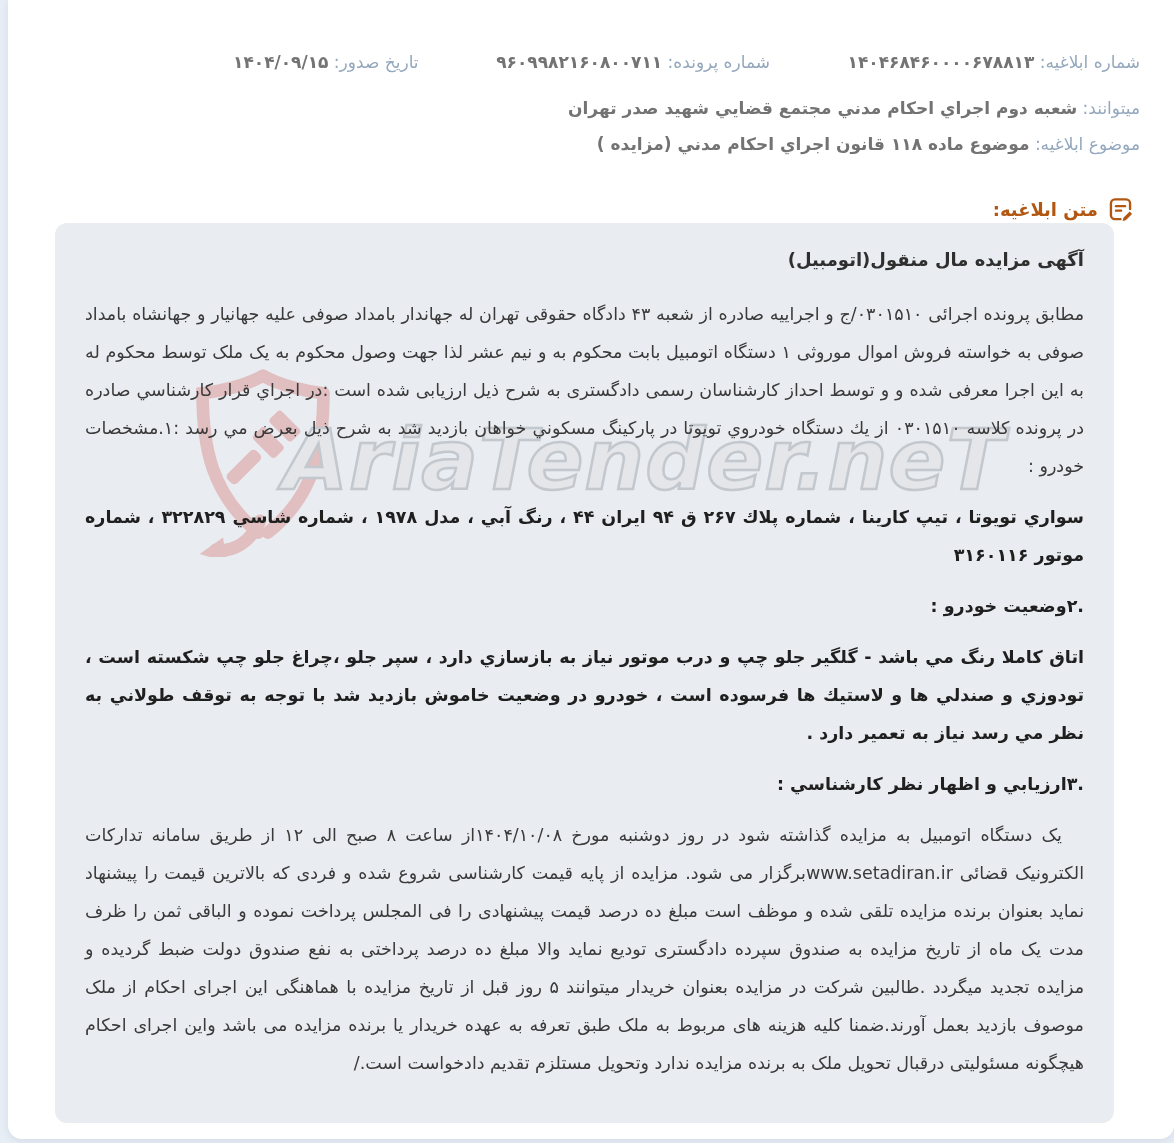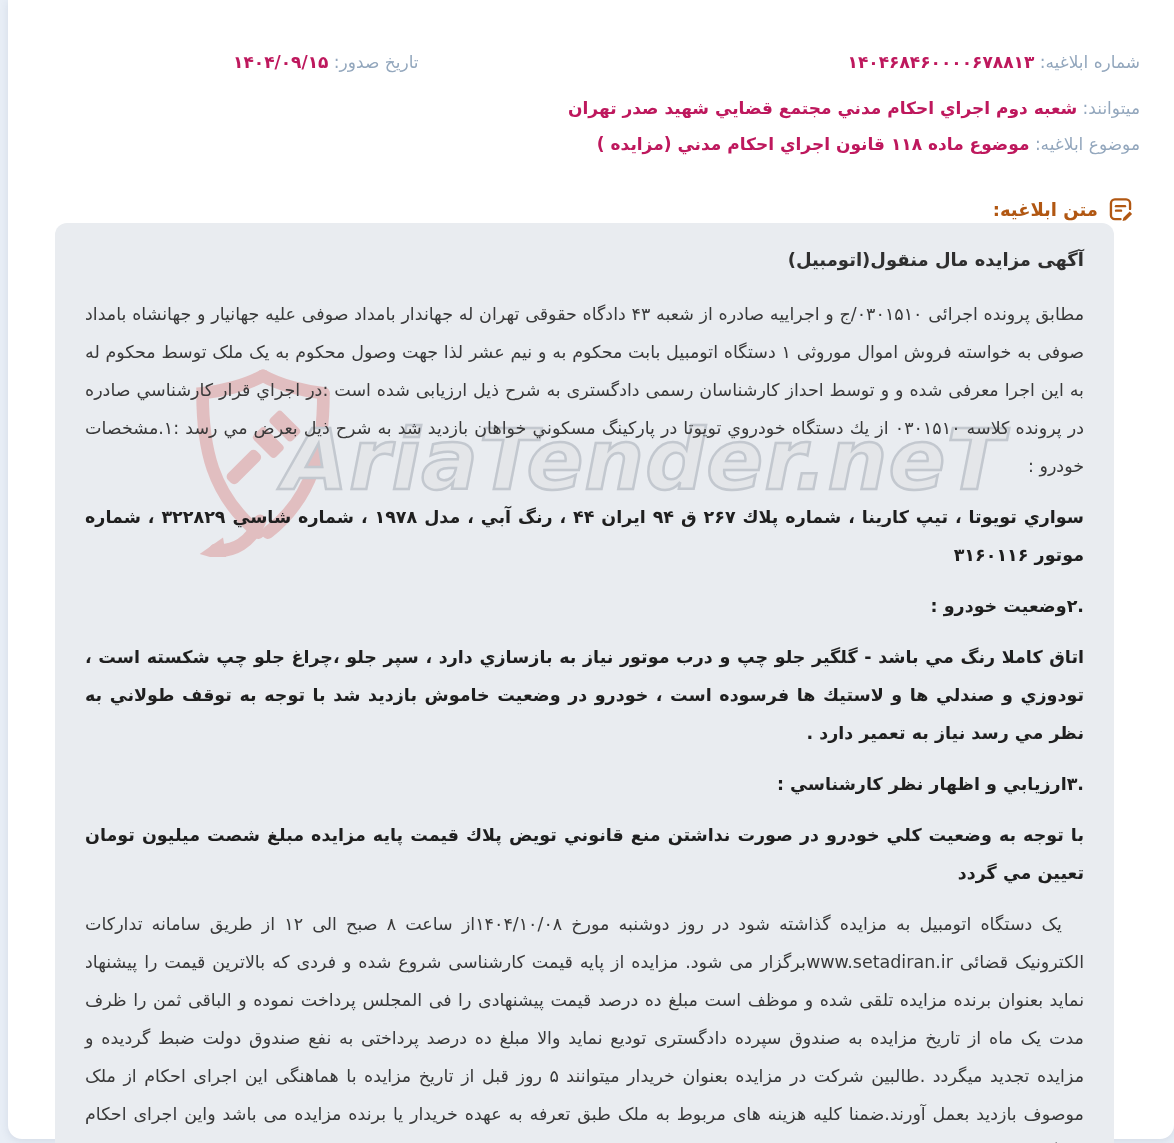--- a/index.html
+++ b/index.html
@@ -19,21 +19,21 @@
   
   .meta-row {
     display:flex; justify-content:space-between; align-items:baseline;
     padding:0 34px 0 225px;
     margin-bottom:26px;
     font-size:17px;
   }
   .meta-inline { padding:0 34px; margin-bottom:16px; font-size:17px; }
   .meta-inline.subject { margin-bottom:42px; }
   .lbl { color:#93a7bd; }
-  .val { color:#be185d; font-weight:bold; }
+  .val { color:#737373; font-weight:bold; }
   
   .notice-heading {
     display:flex; align-items:center; gap:9px;
     padding:0 40px; 
     color:#b15712; font-weight:bold; font-size:18px;
   }
   .note-icon { display:inline-flex; width:27px; height:27px; }
   
   .notice-box {
     position:relative;
@@ -75,20 +75,24 @@
 <body>
 
 <div class="card">
 
   <div class="meta-row">
     <div>
       <span class="lbl">شماره ابلاغیه:</span>
       <span class="val">۱۴۰۴۶۸۴۶۰۰۰۰۶۷۸۸۱۳</span>
     </div>
     <div>
+      <span class="lbl">شماره پرونده:</span>
+      <span class="val">۹۶۰۹۹۸۲۱۶۰۸۰۰۷۱۱</span>
+    </div>
+    <div>
       <span class="lbl">تاریخ صدور:</span>
       <span class="val">۱۴۰۴/۰۹/۱۵</span>
     </div>
   </div>
 
   <div class="meta-inline">
     <span class="lbl">میتوانند:</span>
     <span class="val">شعبه دوم اجراي احکام مدني مجتمع قضايي شهید صدر تهران</span>
   </div>
 
@@ -126,18 +130,17 @@
       </svg>
       <span class="wm-text">AriaTender.neT</span>
     </div>
 
     <p class="notice-title">آگهی مزایده مال منقول(اتومبیل)</p>
     <p class="para">مطابق پرونده اجرائی ۰۳۰۱۵۱۰/ج و اجراییه صادره  از شعبه  ۴۳  دادگاه حقوقی تهران له  جهاندار بامداد صوفی  علیه  جهانیار و جهانشاه بامداد صوفی  به خواسته  فروش اموال موروثی  ۱ دستگاه اتومبیل  بابت محکوم به و نیم عشر  لذا جهت  وصول محکوم به  یک ملک توسط  محکوم له به این اجرا معرفی شده و  و توسط احداز کارشناسان رسمی دادگستری به شرح ذیل ارزیابی شده است :در اجراي قرار کارشناسي صادره در پرونده کلاسه ۰۳۰۱۵۱۰ از يك دستگاه خودروي تویوتا در پارکینگ مسکوني خواهان بازدید شد به شرح ذیل بعرض مي رسد :۱.مشخصات خودرو :</p>
     <p class="para heavy">سواري تویوتا ، تیپ کارینا ، شماره پلاك ۲۶۷ ق ۹۴ ایران ۴۴ ، رنگ آبي ، مدل ۱۹۷۸ ، شماره شاسي ۳۲۲۸۲۹ ، شماره موتور ۳۱۶۰۱۱۶</p>
     <p class="para heavy">.۲وضعیت خودرو :</p>
     <p class="para heavy">اتاق کاملا رنگ مي باشد - گلگیر جلو چپ و درب موتور نیاز به بازسازي دارد ، سپر جلو ،چراغ جلو چپ شکسته است ، تودوزي و صندلي ها و لاستیك ها فرسوده است ، خودرو در وضعیت خاموش بازدید شد با توجه به توقف طولاني به نظر مي رسد نیاز به تعمیر دارد .</p>
     <p class="para heavy">.۳ارزیابي و اظهار نظر کارشناسي :</p>
-    <p class="para heavy">با توجه به وضعیت کلي خودرو در صورت نداشتن منع قانوني تویض پلاك قیمت پایه مزایده مبلغ شصت میلیون تومان تعیین مي گردد</p>
     <p class="para indent">یک دستگاه اتومبیل  به مزایده  گذاشته شود در روز دوشنبه مورخ ۱۴۰۴/۱۰/۰۸از ساعت ۸ صبح الی ۱۲ از طریق سامانه تدارکات الکترونیک قضائی www.setadiran.irبرگزار می شود. مزایده از پایه قیمت کارشناسی شروع شده و فردی که بالاترین قیمت را پیشنهاد نماید بعنوان برنده مزایده تلقی شده و موظف است مبلغ ده درصد قیمت پیشنهادی را فی المجلس پرداخت نموده و الباقی  ثمن را ظرف مدت یک ماه از تاریخ مزایده  به صندوق سپرده دادگستری تودیع نماید والا مبلغ ده درصد پرداختی به نفع صندوق دولت ضبط گردیده و مزایده تجدید میگردد .طالبین شرکت در مزایده بعنوان خریدار میتوانند ۵ روز قبل از تاریخ مزایده با هماهنگی این اجرای احکام از ملک موصوف بازدید بعمل آورند.ضمنا کلیه هزینه های  مربوط  به ملک طبق تعرفه  به عهده  خریدار  یا برنده مزایده  می باشد  واین اجرای  احکام هیچگونه  مسئولیتی درقبال تحویل ملک به برنده مزایده ندارد وتحویل مستلزم تقدیم دادخواست است./</p>
 
   </div>
 
 </div>
 
 </body></html>

